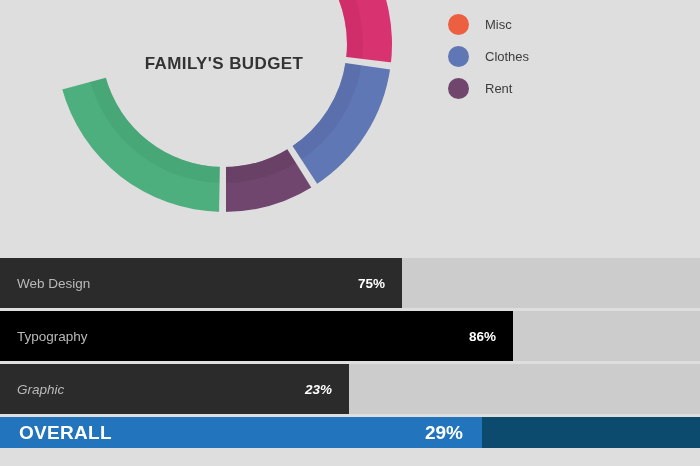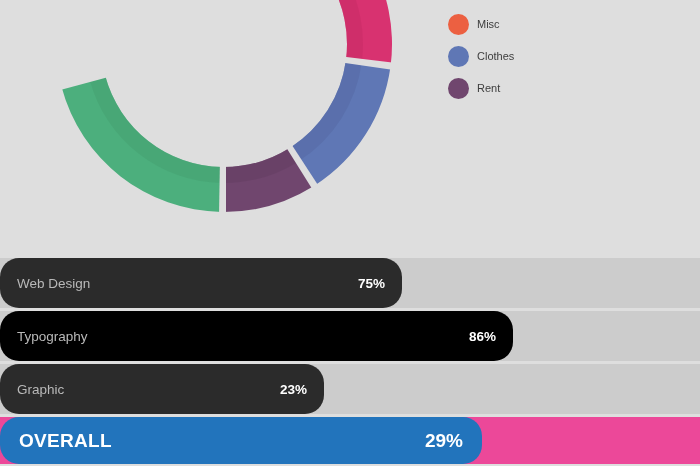--- a/index.html
+++ b/index.html
@@ -66,22 +66,22 @@
     align-items: center;
     height: 32px;
   }
   .legend-swatch {
     width: 21px;
     height: 21px;
     border-radius: 50%;
     flex: 0 0 auto;
   }
   .legend-label {
-    margin-left: 8px;
-    font-size: 11px;
+    margin-left: 16px;
+    font-size: 13px;
     color: #3d3d3d;
     font-weight: normal;
   }
 
   
   .bars {
     position: absolute;
     left: 0;
     top: 258px;
     width: 700px;
@@ -90,36 +90,35 @@
   }
   .bar-row {
     position: relative;
     width: 700px;
     height: 50px;
     margin-bottom: 3px;
     background: #cccccc;
     overflow: hidden;
   }
   .bar-row.overall {
-    height: 47px;
+    height: 31px;
     margin-bottom: 0;
-    background: #ec4899;
+    background: #0c4a6e;
   }
   .bar-fill {
     position: absolute;
     left: 0;
     top: 0;
     height: 100%;
     background: #2b2b2b;
     display: flex;
     align-items: center;
     justify-content: space-between;
     box-sizing: border-box;
     padding: 0 17px;
-    border-radius: 19px;
   }
   .bar-row.overall .bar-fill {
     background: #2274bc;
     padding: 0 19px;
   }
   .bar-label {
     font-size: 13.5px;
     color: #b9b9b9;
     white-space: nowrap;
   }
@@ -176,20 +175,21 @@
           <line x1="288.09808434859997" y1="182.74619055202285" x2="336.73284577902473" y2="188.71778837887507" stroke="#dedede" stroke-width="4"></line>
           <line x1="287.82243631773" y1="184.8399452161679" x2="336.34557168606693" y2="191.65942716321112" stroke="#dedede" stroke-width="4"></line>
           <line x1="233.90132323681829" y1="269.4791387213963" x2="260.5886359525546" y2="310.5739965507221" stroke="#dedede" stroke-width="4"></line>
           <line x1="232.1202309722178" y1="270.61381963492755" x2="258.08627491964484" y2="312.1681763465924" stroke="#dedede" stroke-width="4"></line>
           <line x1="168" y1="289" x2="168" y2="338" stroke="#dedede" stroke-width="4"></line>
           <line x1="165.8882588210887" y1="288.98157111392334" x2="165.03309090566182" y2="337.9741081765865" stroke="#dedede" stroke-width="4"></line>
           <line x1="51.122975019022746" y1="199.31710445740504" x2="3.792609530858414" y2="211.9992376674286" stroke="#dedede" stroke-width="4"></line>
         </svg>
     </div>
 
+    <div class="donut-title">FAMILY'S BUDGET</div>
 
     <div class="legend">
 
       <div class="legend-item">
         <span class="legend-swatch" id="sw0" style="background: rgb(236, 96, 65);"></span>
         <span class="legend-label">Misc</span>
       </div>
 
 
       <div class="legend-item">
@@ -215,21 +215,21 @@
     </div>
 
     <div class="bar-row">
       <div class="bar-fill" id="fill1" style="width: 513px; background: #000000;">
         <span class="bar-label">Typography</span>
         <span class="bar-value">86%</span>
       </div>
     </div>
 
     <div class="bar-row">
-      <div class="bar-fill" id="fill2" style="width: 324px; background: rgb(43, 43, 43);">
+      <div class="bar-fill" id="fill2" style="width: 349px; background: rgb(43, 43, 43); font-style: italic;">
         <span class="bar-label">Graphic</span>
         <span class="bar-value">23%</span>
       </div>
     </div>
 
     <div class="bar-row overall">
       <div class="bar-fill" id="fill3" style="width: 482px; background: rgb(34, 116, 188);">
         <span class="bar-label">OVERALL</span>
         <span class="bar-value">29%</span>
       </div>

